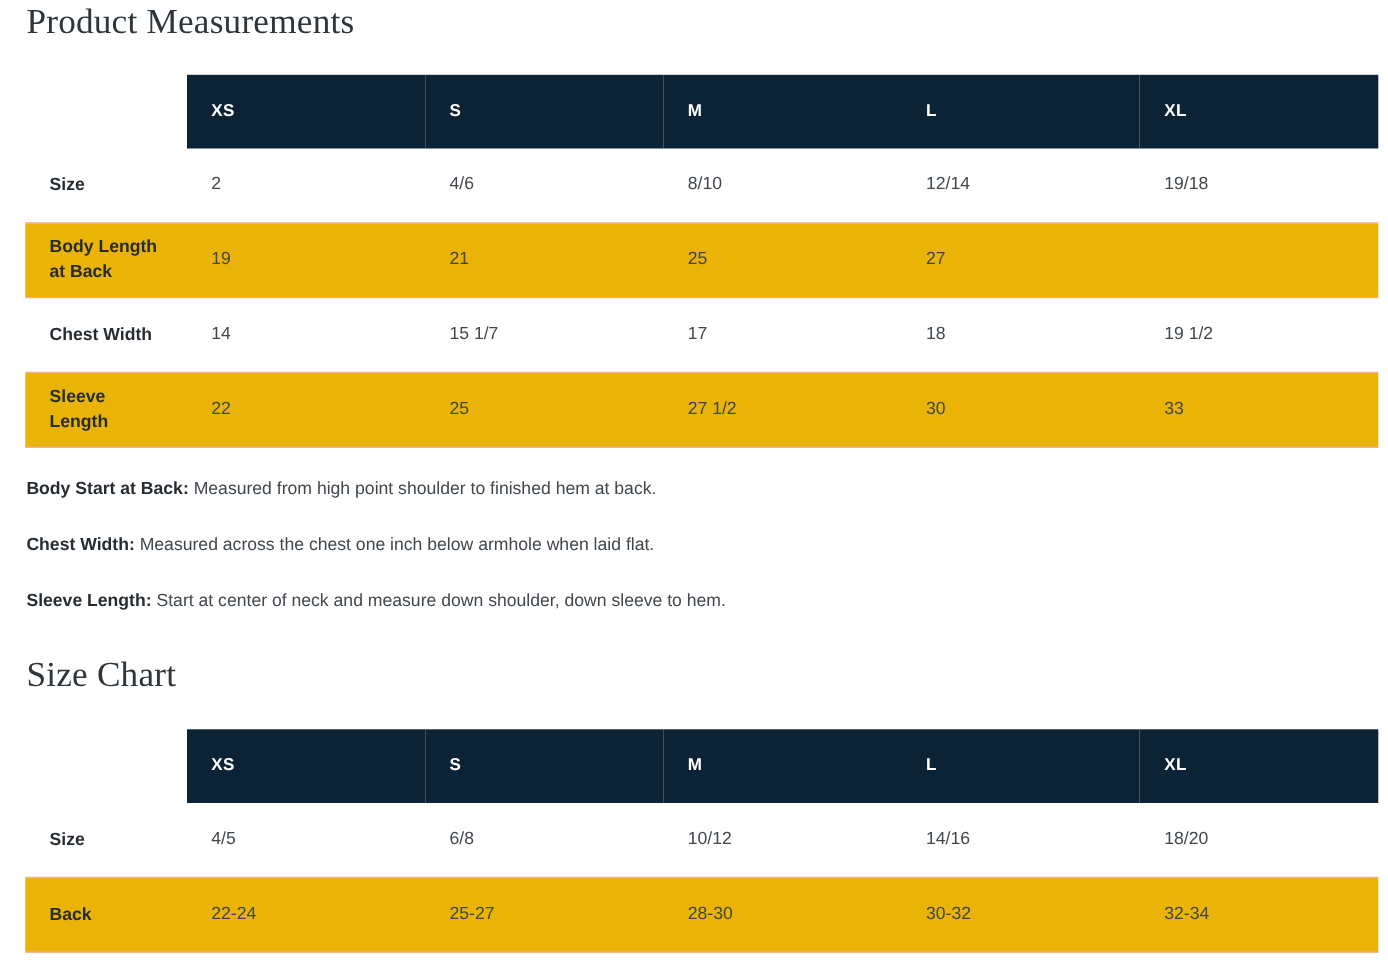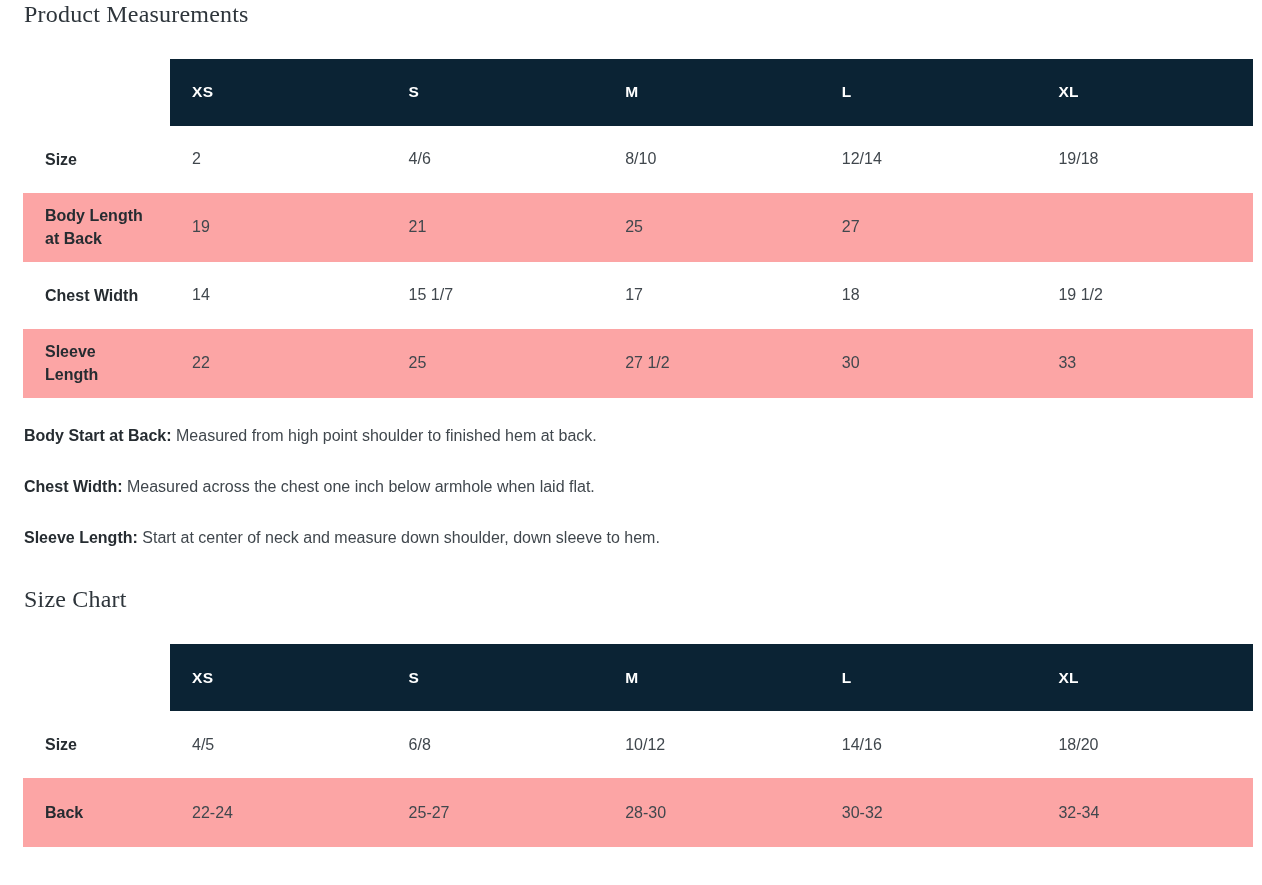--- a/index.html
+++ b/index.html
@@ -6,21 +6,21 @@
   html, body {
     margin: 0; padding: 0;
     background: #ffffff;
     width: 1262px; height: 885px;
     overflow: hidden;
     font-family: "Liberation Sans", sans-serif;
   }
   .section-title {
     font-family: "Liberation Serif", serif;
     font-weight: 500;
-    font-size: 24px;
+    font-size: 32px;
     line-height: 1.15;
     letter-spacing: 0.2px;
     color: #2e353b;
     margin: 0 0 0 24px;
     padding: 0;
   }
   #pm-title { padding-top: 1px; }
   #sc-title { margin-top: 36px; margin-bottom: 0; }
 
   .sizing-table {
@@ -40,21 +40,21 @@
     letter-spacing: 0.3px;
     display: flex; align-items: center;
     padding-left: 22px;
   }
   .st-head .st-corner { background: transparent; }
 
   .st-body-row {
     min-height: 68px;
     border-bottom: 1px solid #fca5a5;
   }
-  .st-body-row.striped { background: #fca5a5; }
+  .st-body-row.striped { background: #eab308; }
   .st-cell {
     display: flex; align-items: center;
     padding-left: 22px;
     font-size: 16px;
     color: #40474d;
   }
   .st-label {
     font-weight: 700;
     color: #262c31;
     line-height: 1.45;

